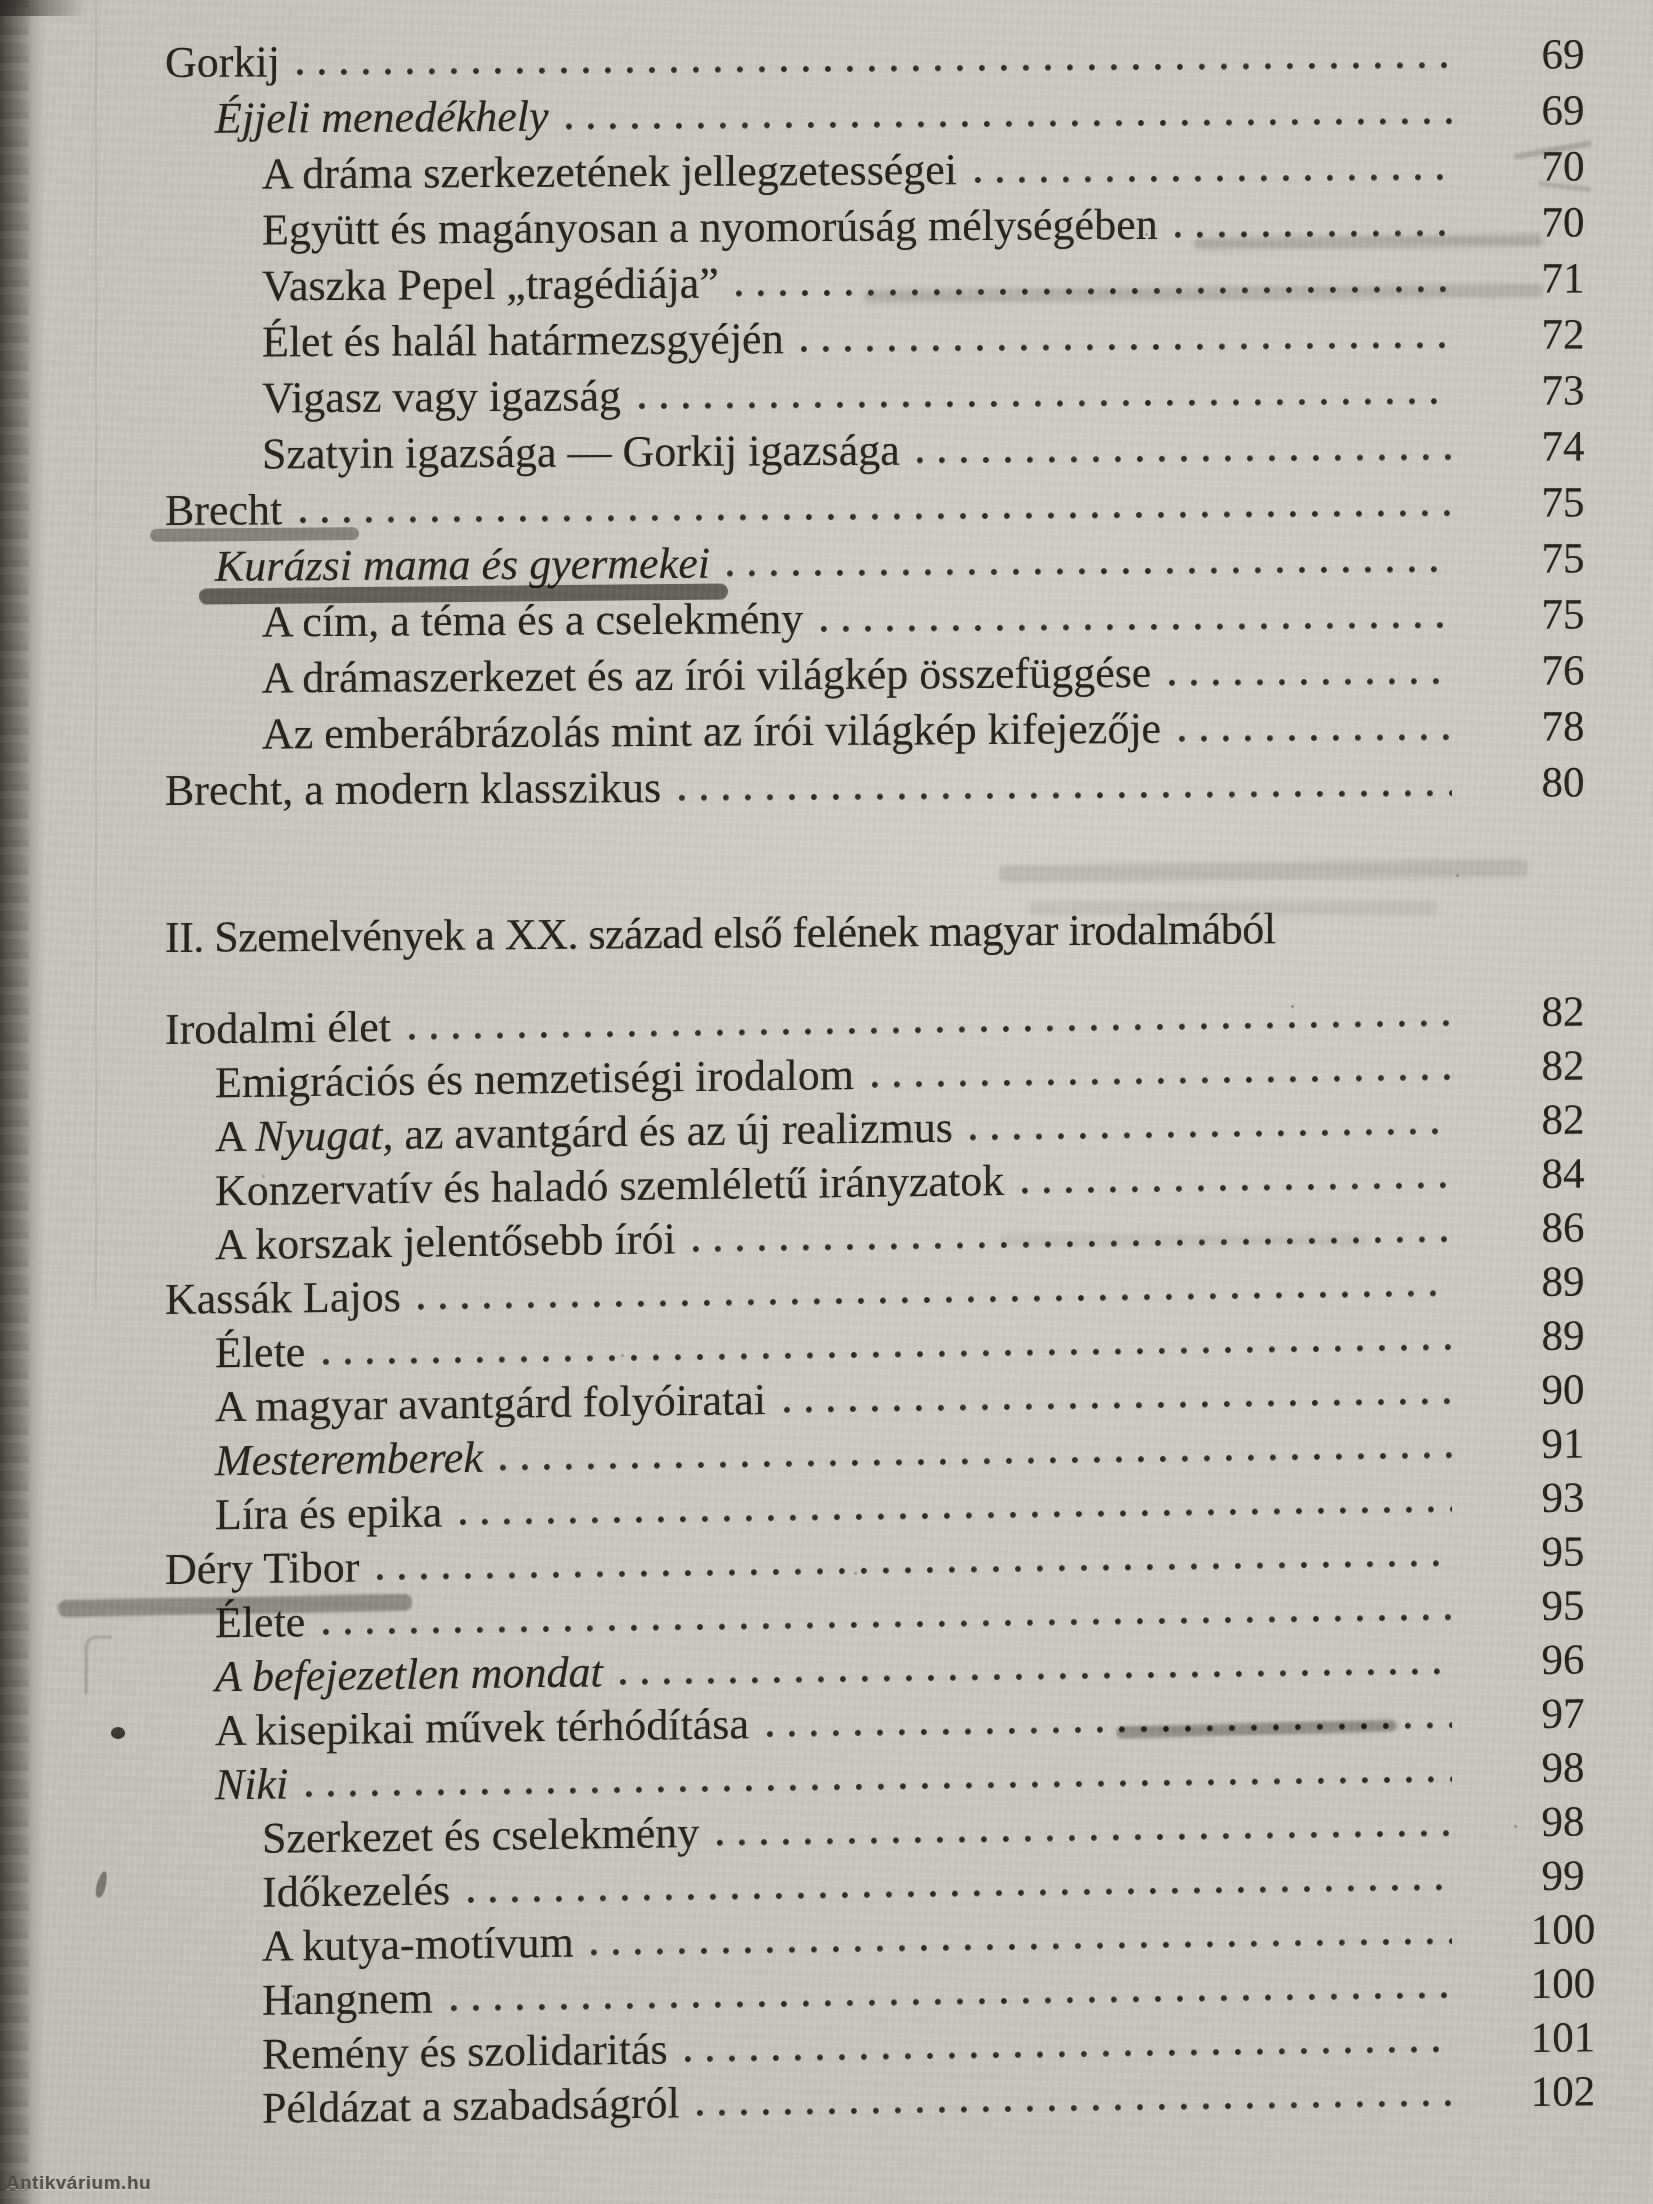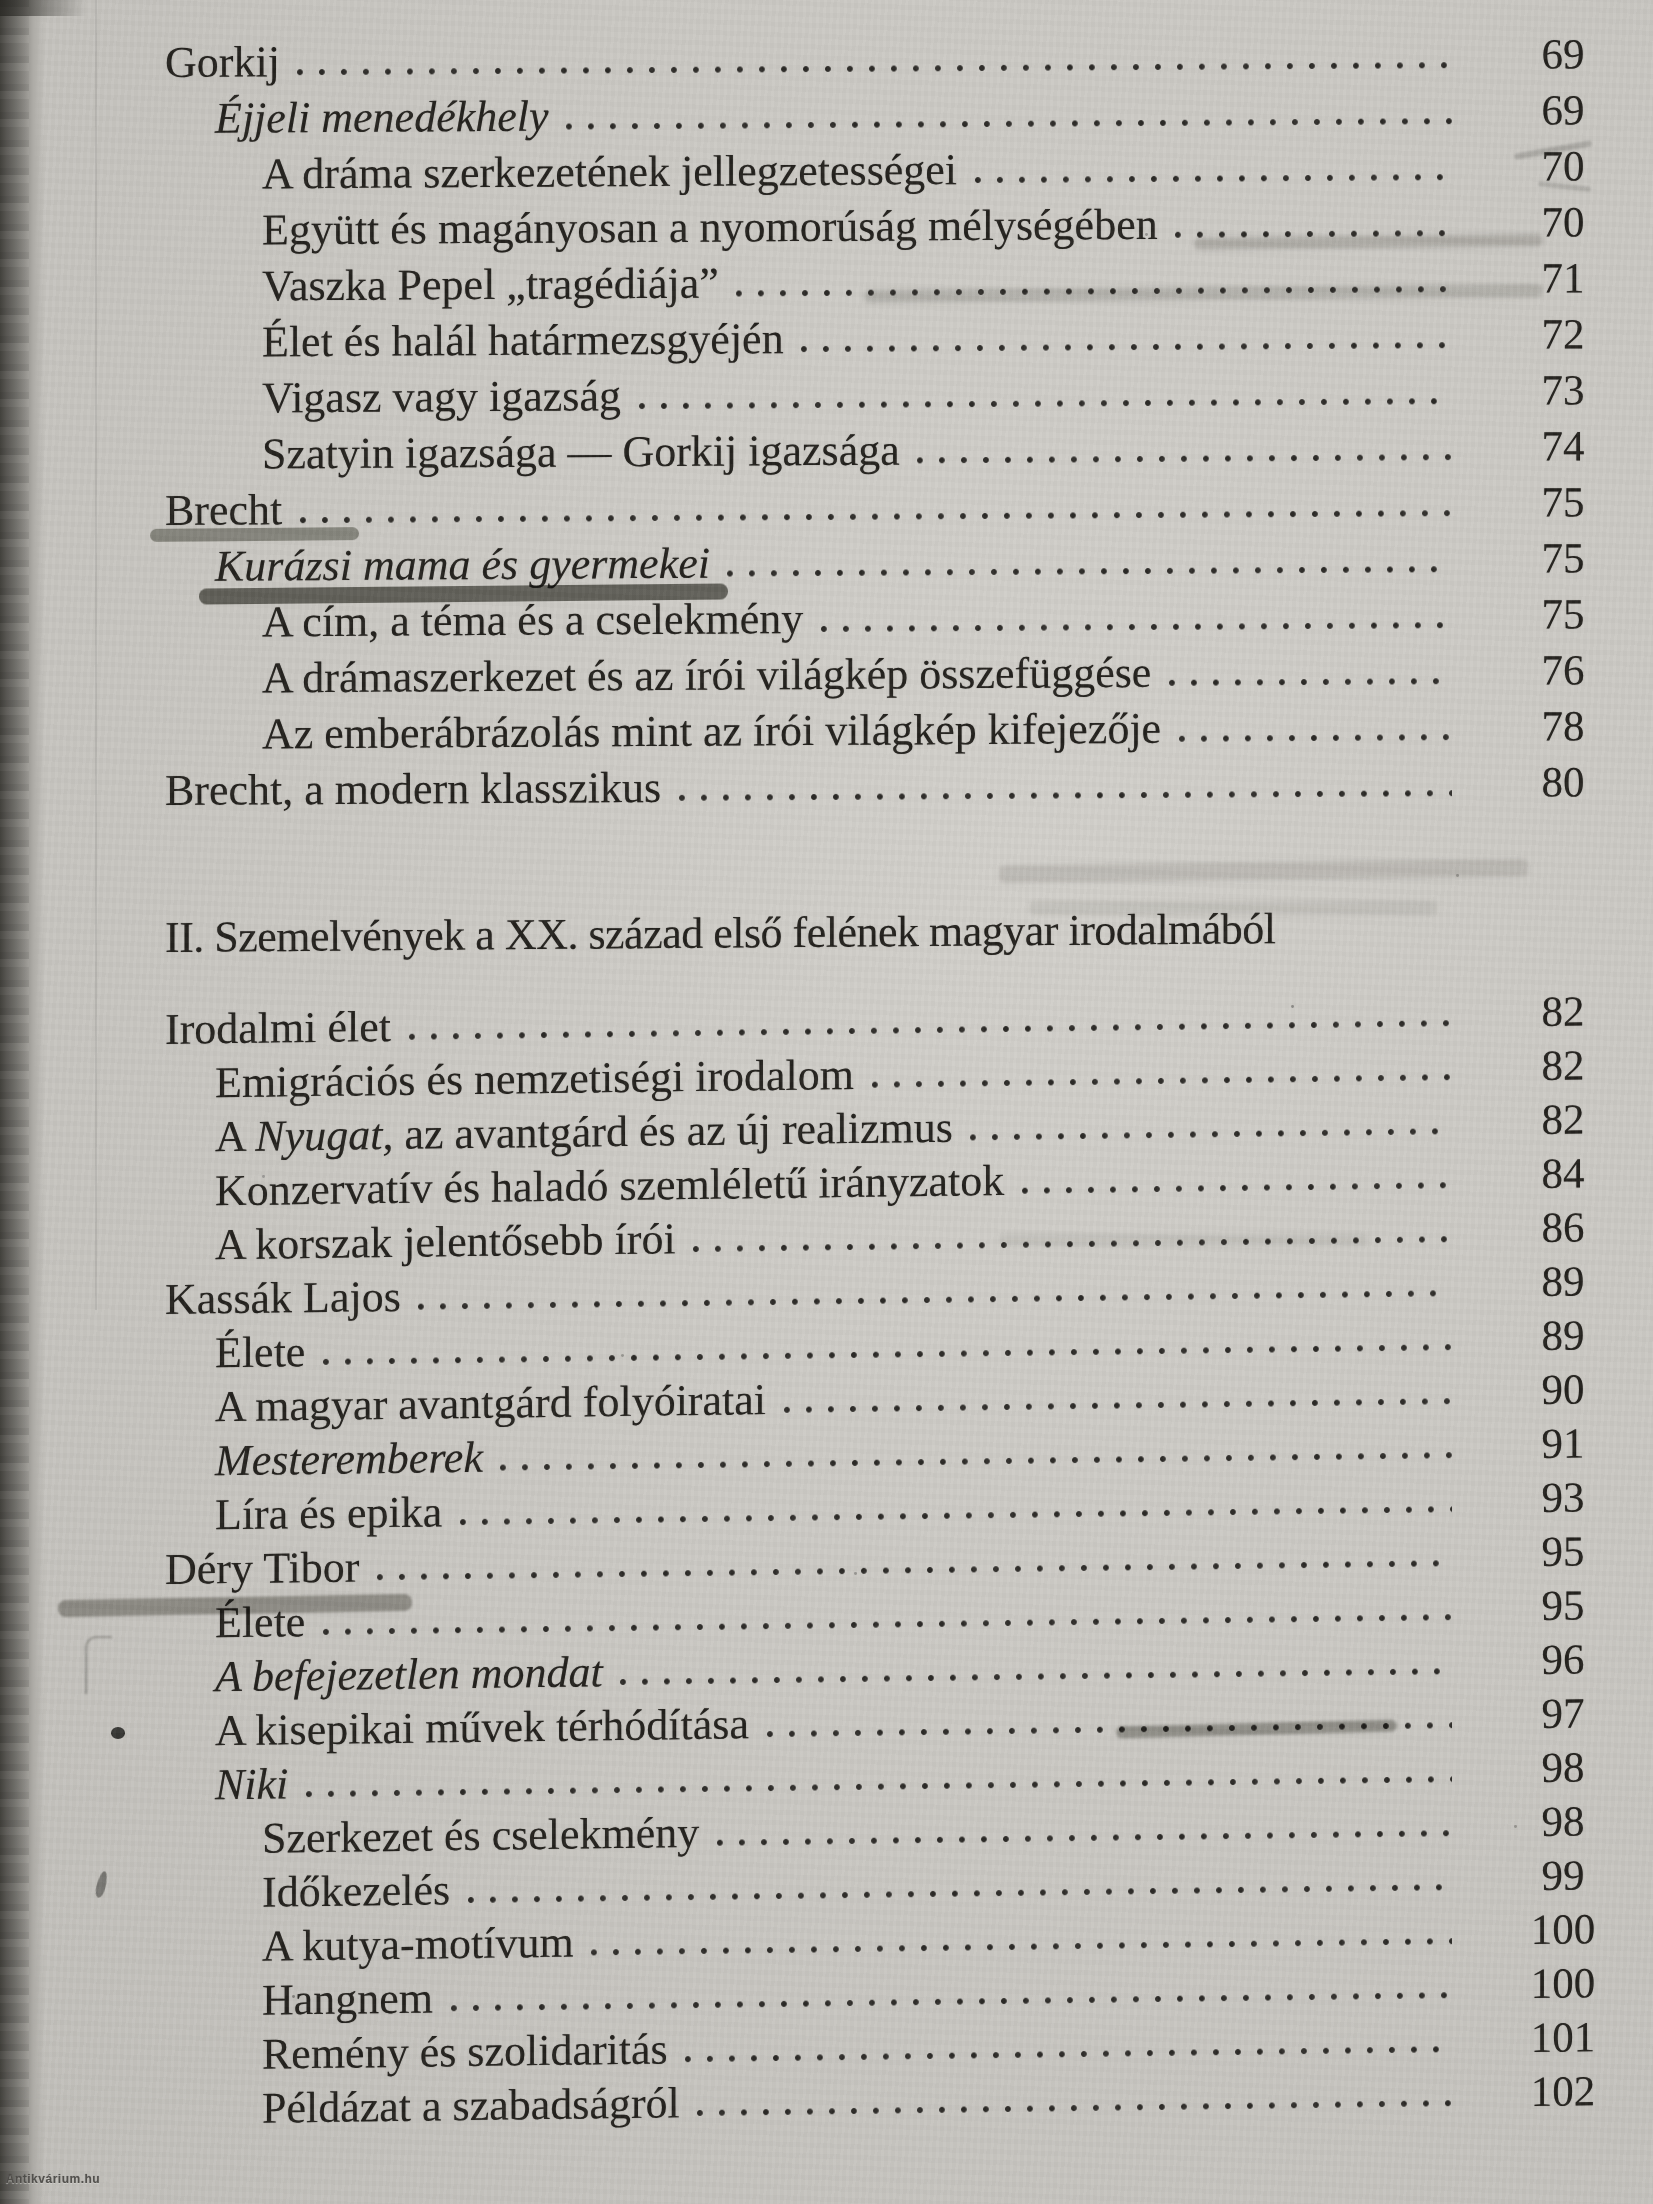--- a/index.html
+++ b/index.html
@@ -62,21 +62,21 @@
   .tr2{left:1538px;top:184px;width:53px;height:4.9px;background:rgba(62,62,57,.18);transform:rotate(6deg);filter:blur(1px);}
 
   
   .dust{position:absolute;left:408px;top:670px;width:2.9px;height:2.9px;border-radius:50%;background:rgba(40,40,38,.45);
     box-shadow:883px 335px 0 rgba(40,40,38,.38), 213px 684px 0 rgba(40,40,38,.3),
                -116px 1325px 0 rgba(40,40,38,.4), 1048px 204px 0 rgba(40,40,38,.3),
                446px 902px 0 rgba(40,40,38,.32), 737px -437px 0 rgba(40,40,38,.35),
                1106px 1155px 0 rgba(40,40,38,.3), -146px 505px 0 rgba(40,40,38,.28);}
 
   .watermark{position:absolute;left:5.8px;top:2172px;font-family:"Liberation Sans","DejaVu Sans",sans-serif;
-    font-weight:700;font-size:12px;letter-spacing:0.5px;color:#4e4c49;opacity:.95;
+    font-weight:700;font-size:19px;letter-spacing:0.5px;color:#4e4c49;opacity:.95;
     text-shadow:0 1px 1px rgba(235,235,230,.6), 0 0 1px rgba(40,40,38,.5);}
 </style>
 </head>
 <body>
 
 <div class="scan">
 
   <div class="ghost g1"></div>
   <div class="ghost g2"></div>
   <div class="ghost g3"></div>

